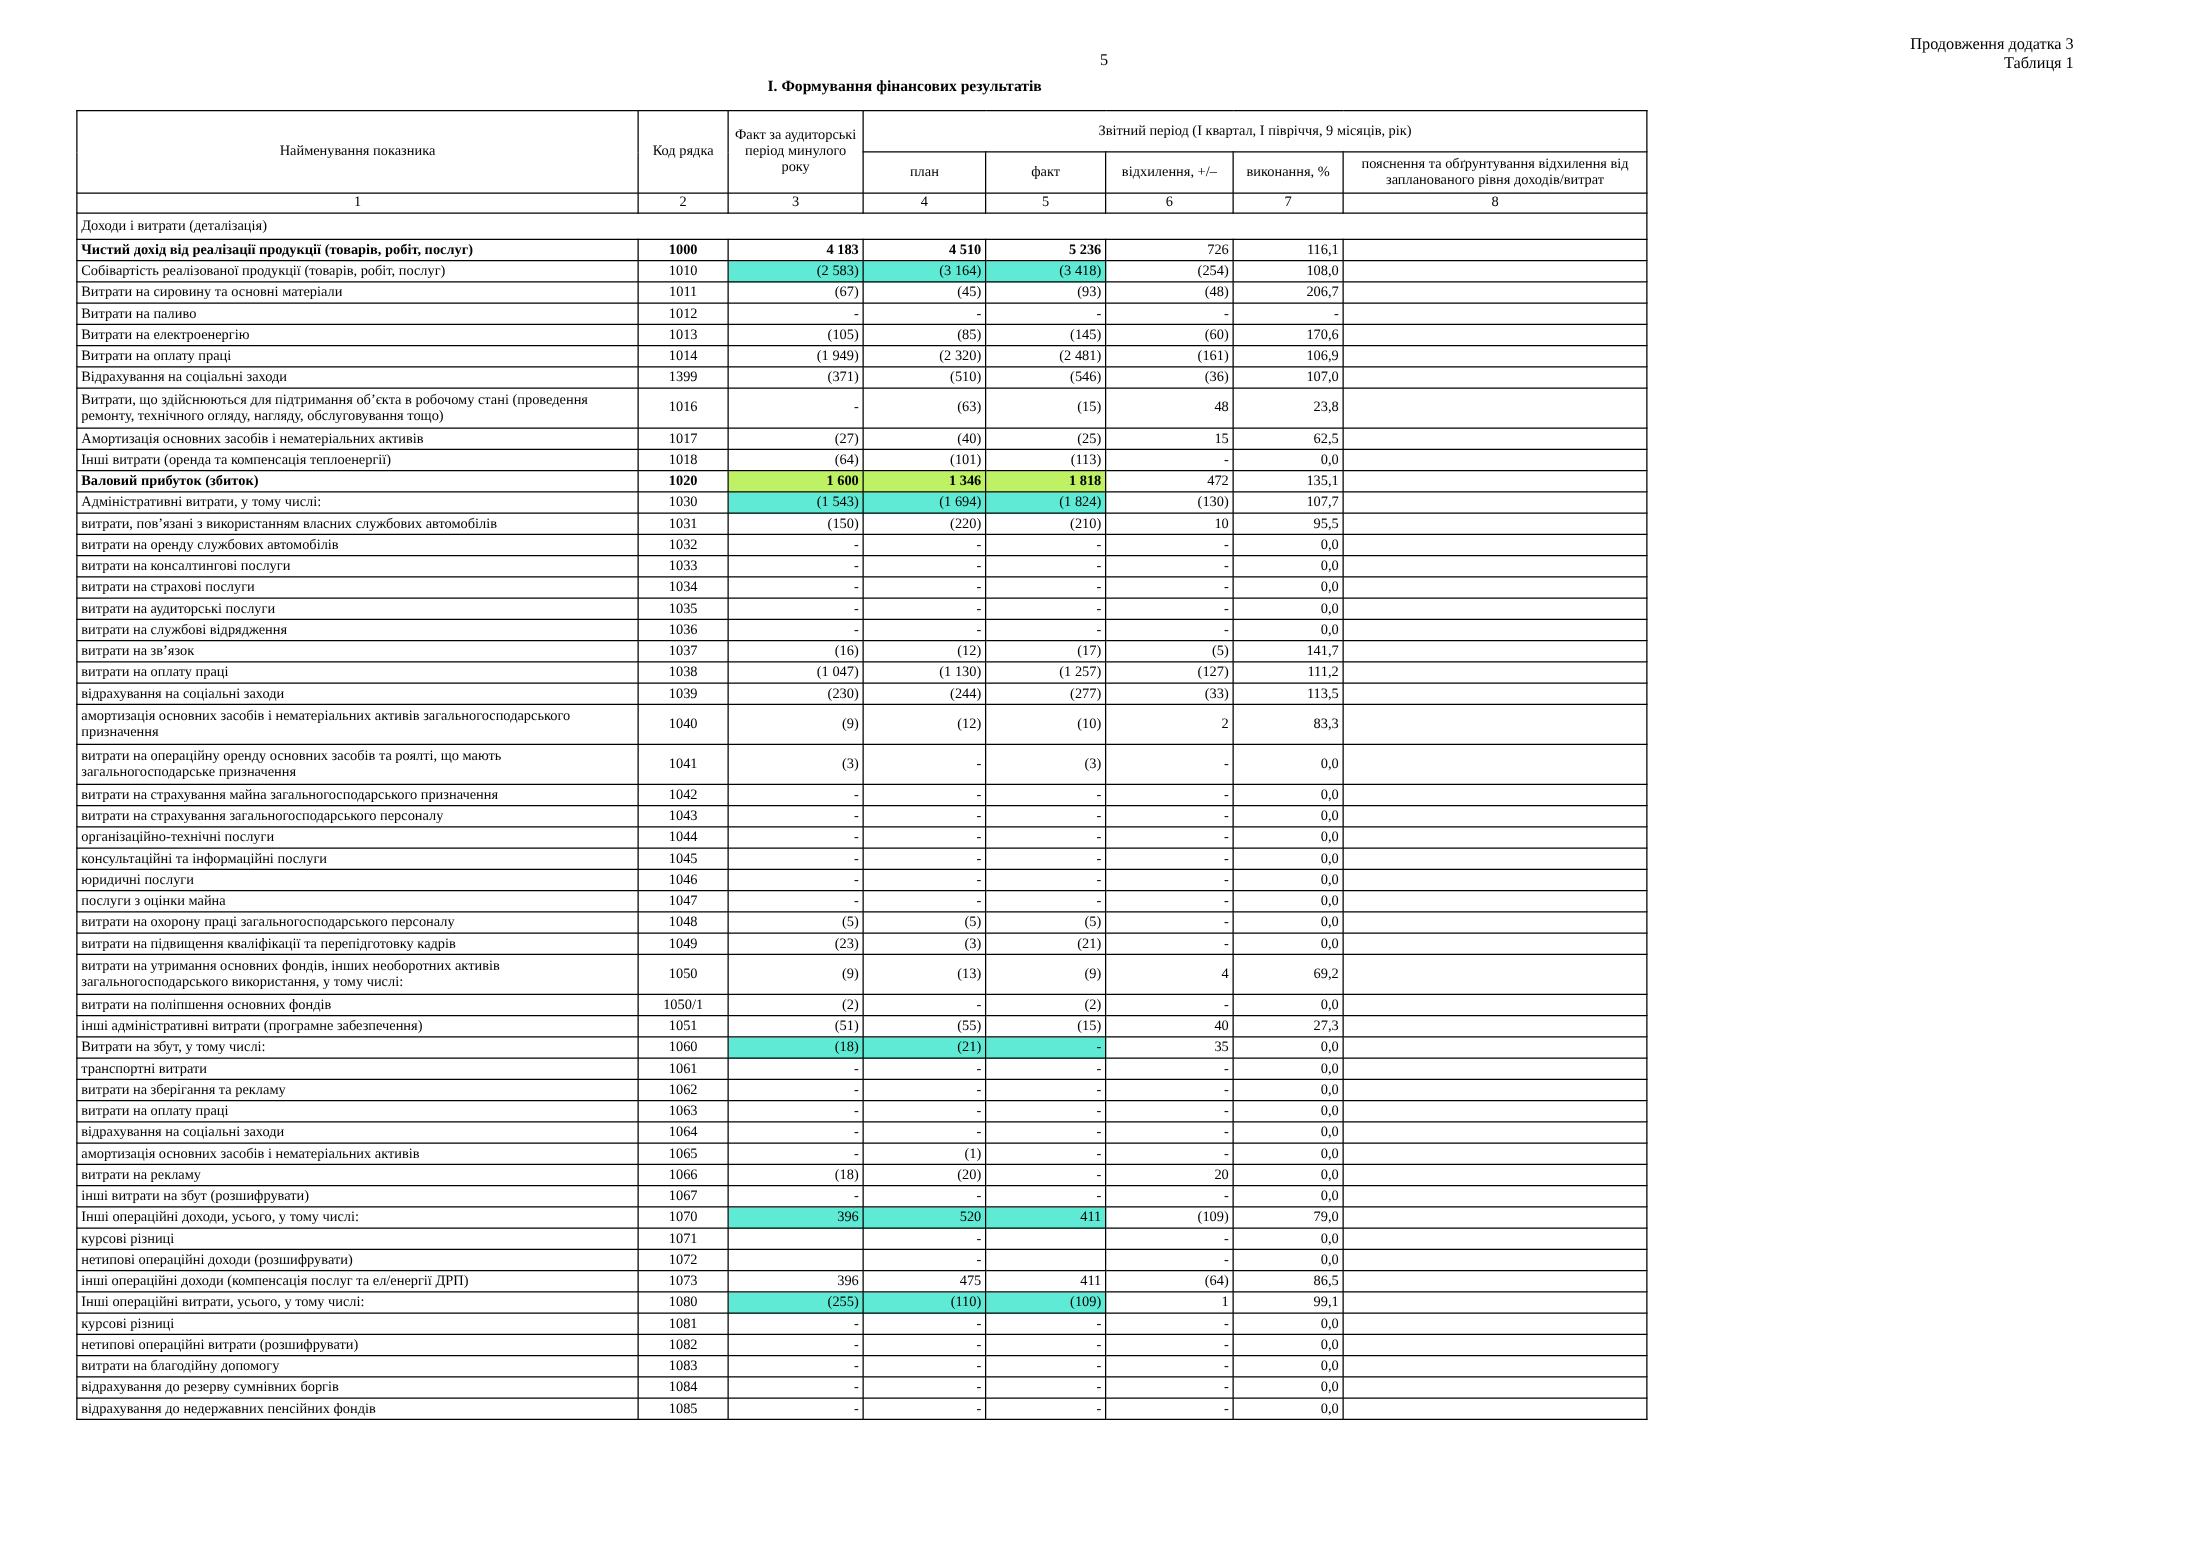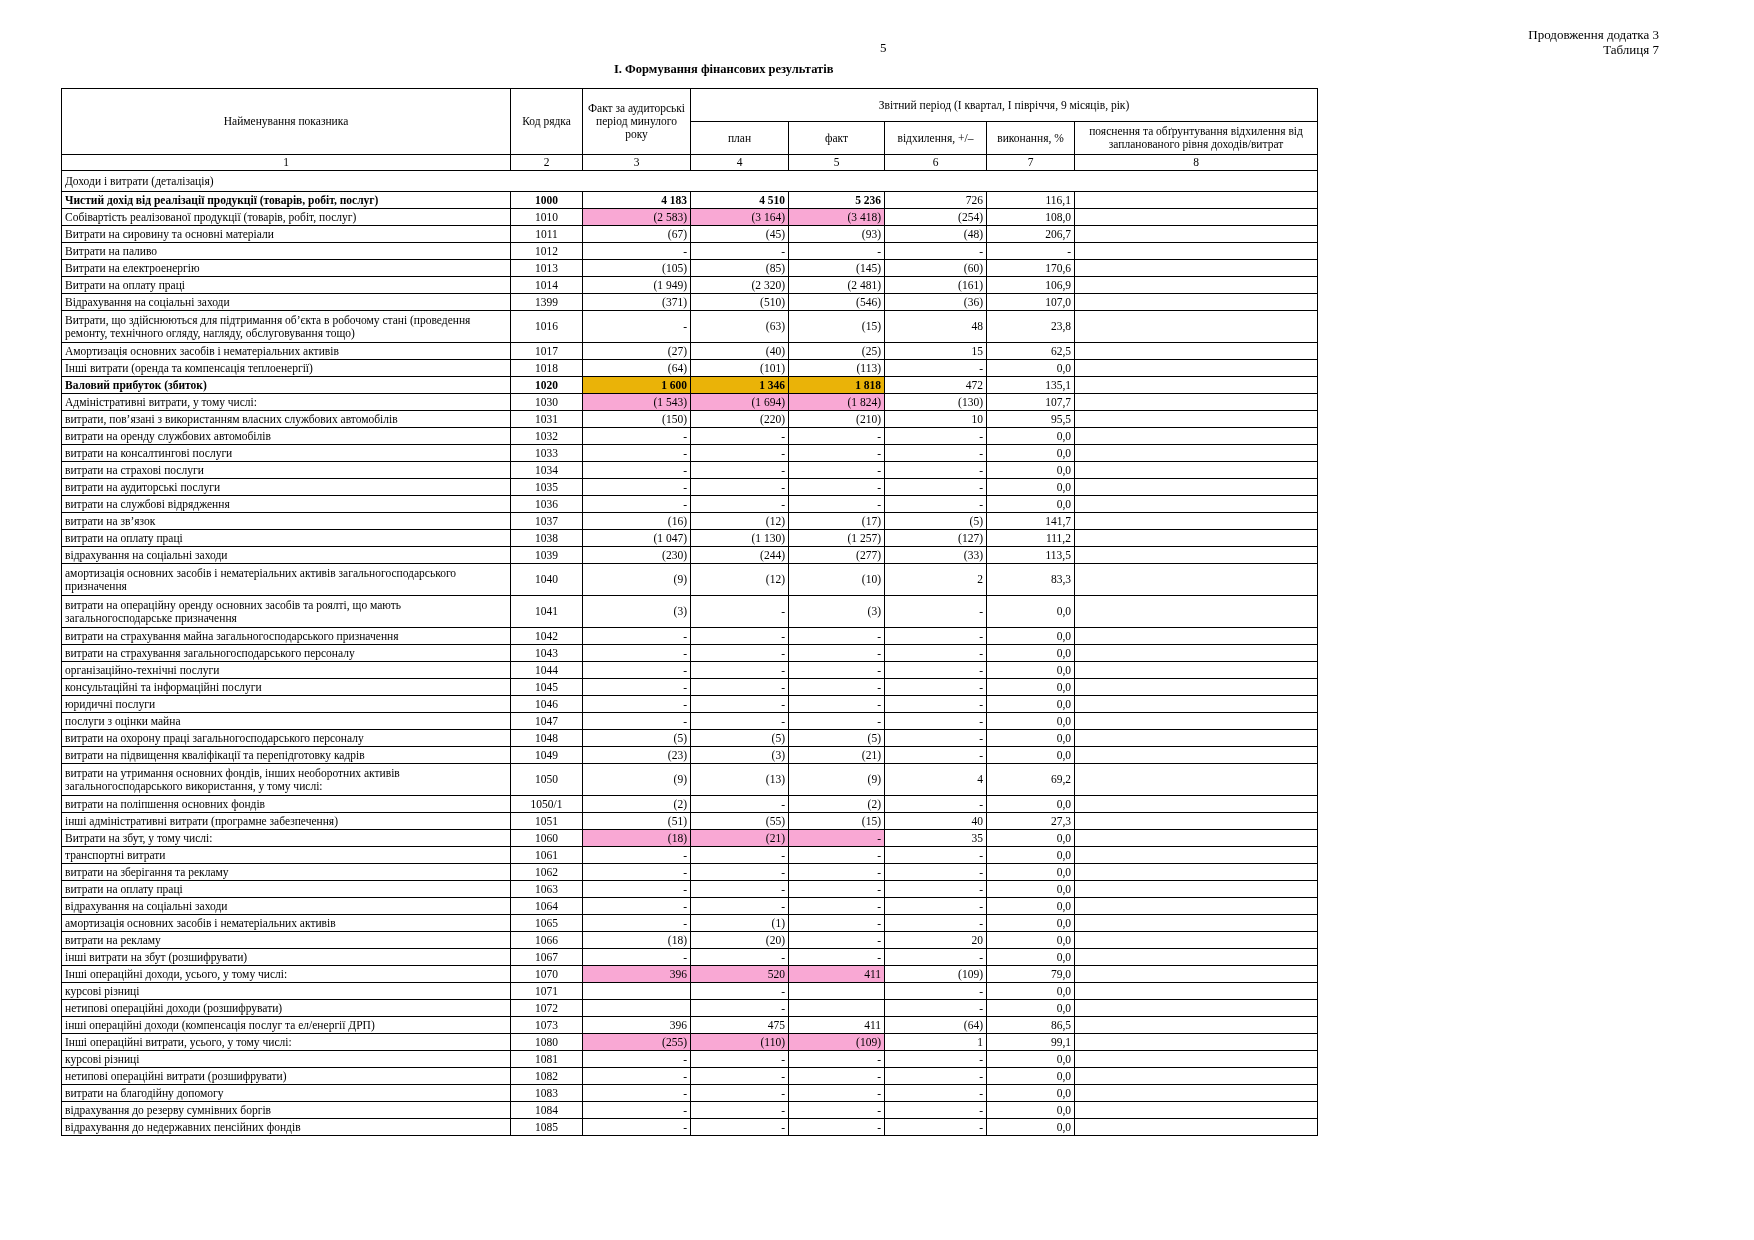--- a/index.html
+++ b/index.html
@@ -14,30 +14,30 @@
   .hdr-sub th { height:32px; }
   .hdr-num th { height:15px; }
   tr.r td { height:16px; }
   tr.tall td { height:31px; }
   td.name { text-align:left; }
   td.code { text-align:center; }
   td.num { text-align:right; }
   td.b { font-weight:bold; }
   tr.bold td.name, tr.bold td.code { font-weight:bold; }
   tr.bold td.v { font-weight:bold; }
-  td.yel { background:#f9a8d4; }
-  td.cyn { background:#eab308; }
+  td.yel { background:#5eead4; }
+  td.cyn { background:#bef264; }
   td.section { font-weight:bold; height:20px; }
 </style>
 </head>
 <body>
 
 <div class="corner">
   <div>Продовження додатка  3</div>
-  <div>Таблиця 7</div>
+  <div>Таблиця 1</div>
 </div>
 <div class="pagenum">5</div>
 <div class="title">І. Формування фінансових результатів</div>
 
 <table class="fin">
   <colgroup>
     <col style="width:449px">
     <col style="width:72px">
     <col style="width:108px">
     <col style="width:98px">

